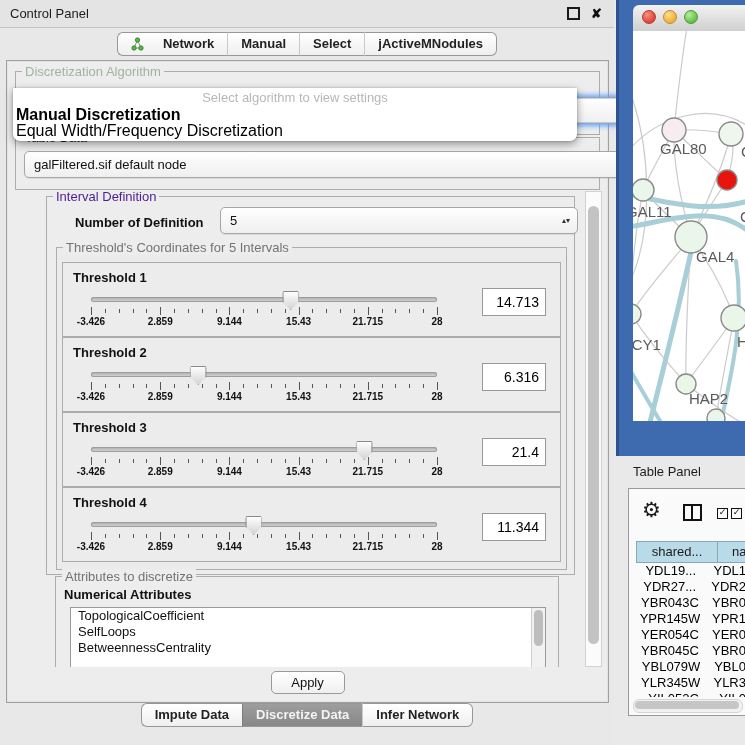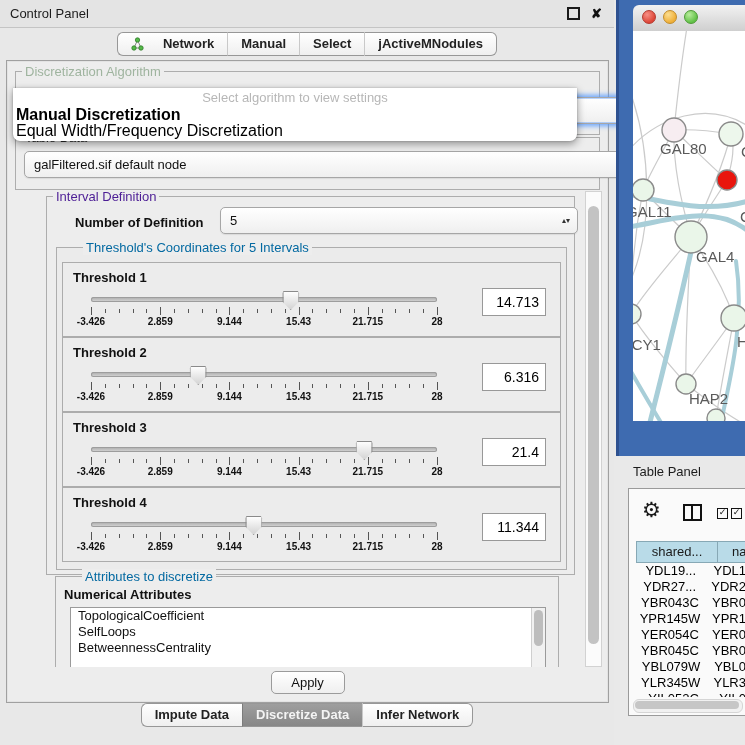--- a/index.html
+++ b/index.html
@@ -25,21 +25,21 @@
   .seg.sel{background:linear-gradient(#9E9E9E,#878787);color:#F4F4F4;border-left:1px solid #7c7c7c;}
   #top-tabs{top:32px;}
   #bottom-tabs{top:703px;}
 
   .cp-body{position:absolute;left:6px;top:60px;width:601px;height:641px;border:1px solid #A0A0A0;
            background:#EDEDED;box-shadow:inset 0 0 0 1px #E3E3E3;}
 
   .group{position:absolute;border:1px solid #ADADAD;}
   .group-title{position:absolute;top:-8px;left:6px;background:#EDEDED;padding:0 3px;font-size:13px;line-height:15px;}
   .gt-green{color:#4c1d95;}
-  .gt-blue{color:#0369a1;margin-left:20px;}
+  .gt-blue{color:#737373;}
   .gt-dark{color:#2b2b2b;}
   .gt-faded{color:#9FB49F;}
 
   .combo{position:relative;height:25px;border:1px solid #A6A6A6;border-radius:5px;
          background:linear-gradient(#FFFFFF,#EFEFEF);box-shadow:0 1px 1px rgba(0,0,0,0.08);padding-left:48px;}
   .combo-text{position:absolute;left:9px;top:0;line-height:25px;font-size:13px;color:#111;white-space:nowrap;}
   .combo-arrows{position:absolute;right:7px;top:50%;transform:translateY(-50%);display:flex;flex-direction:column;
                 align-items:center;font-size:8px;line-height:6px;color:#333;}
 
   

